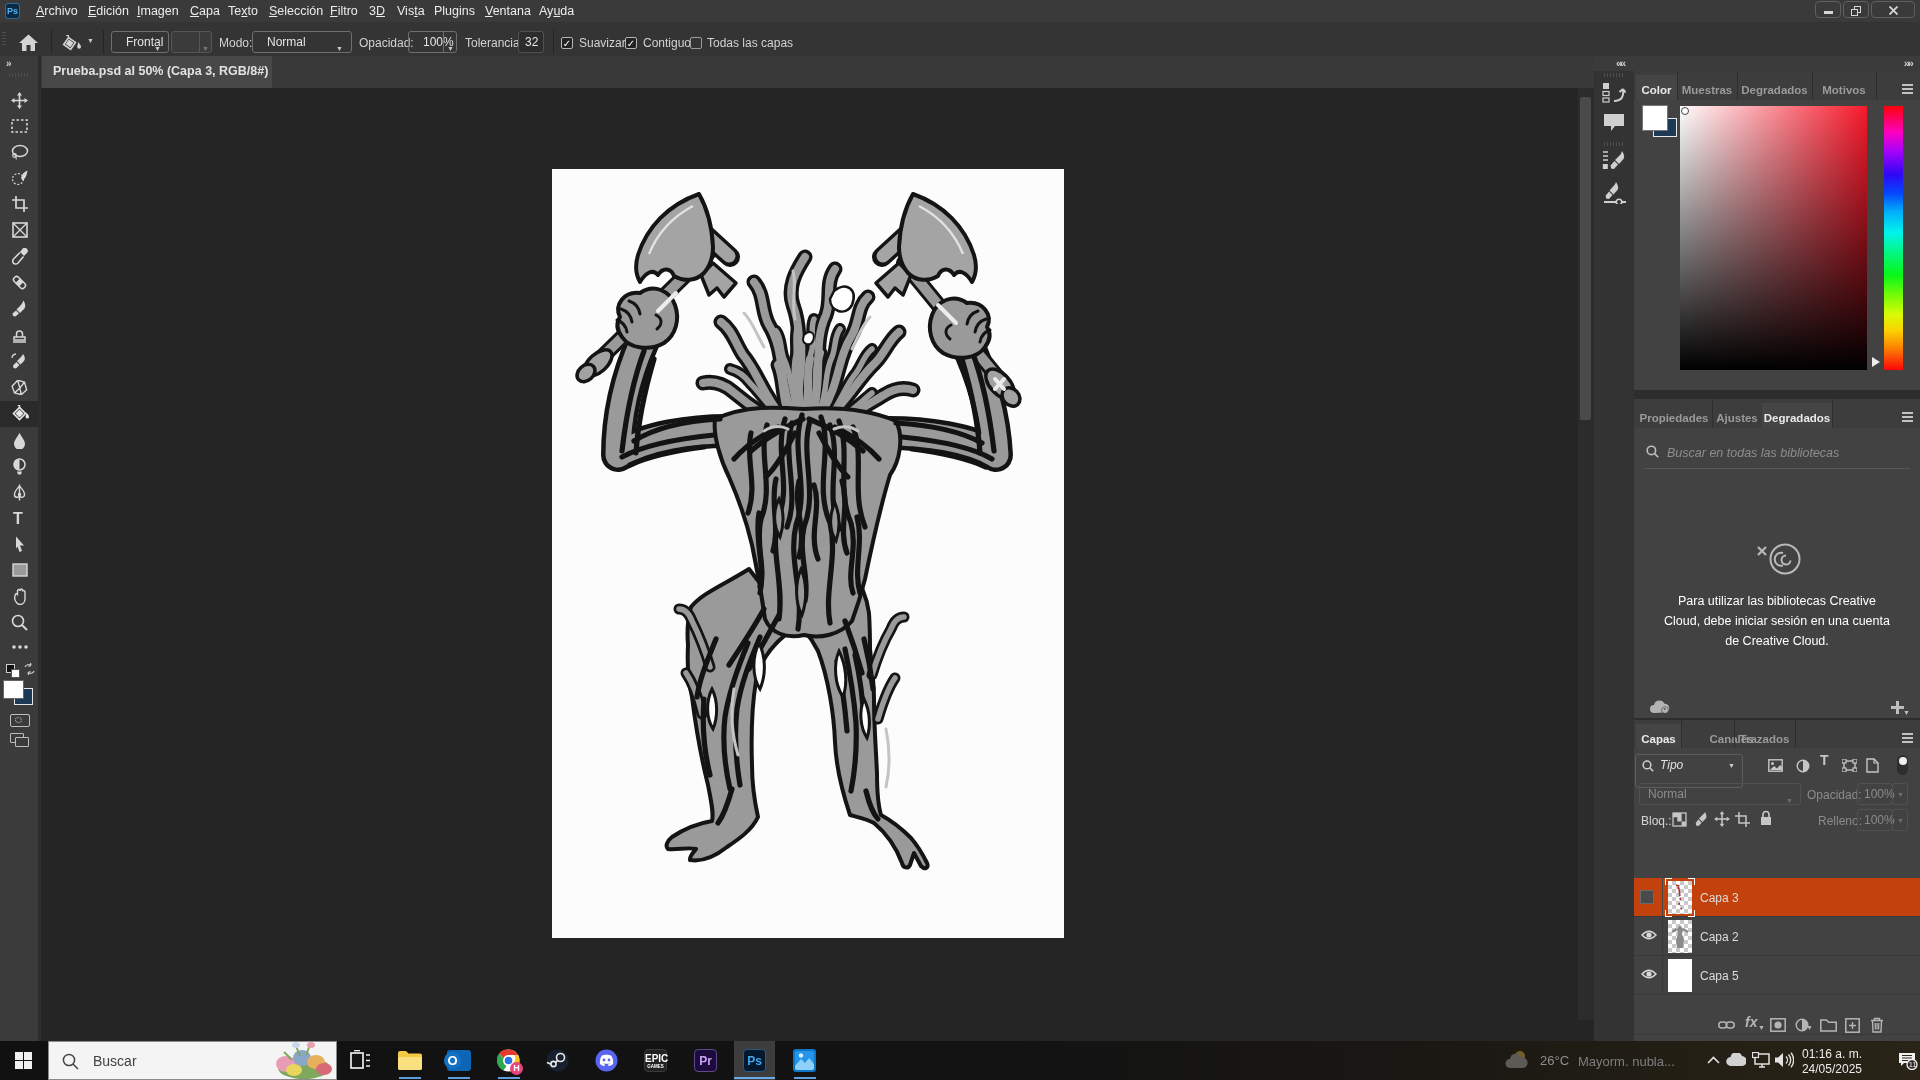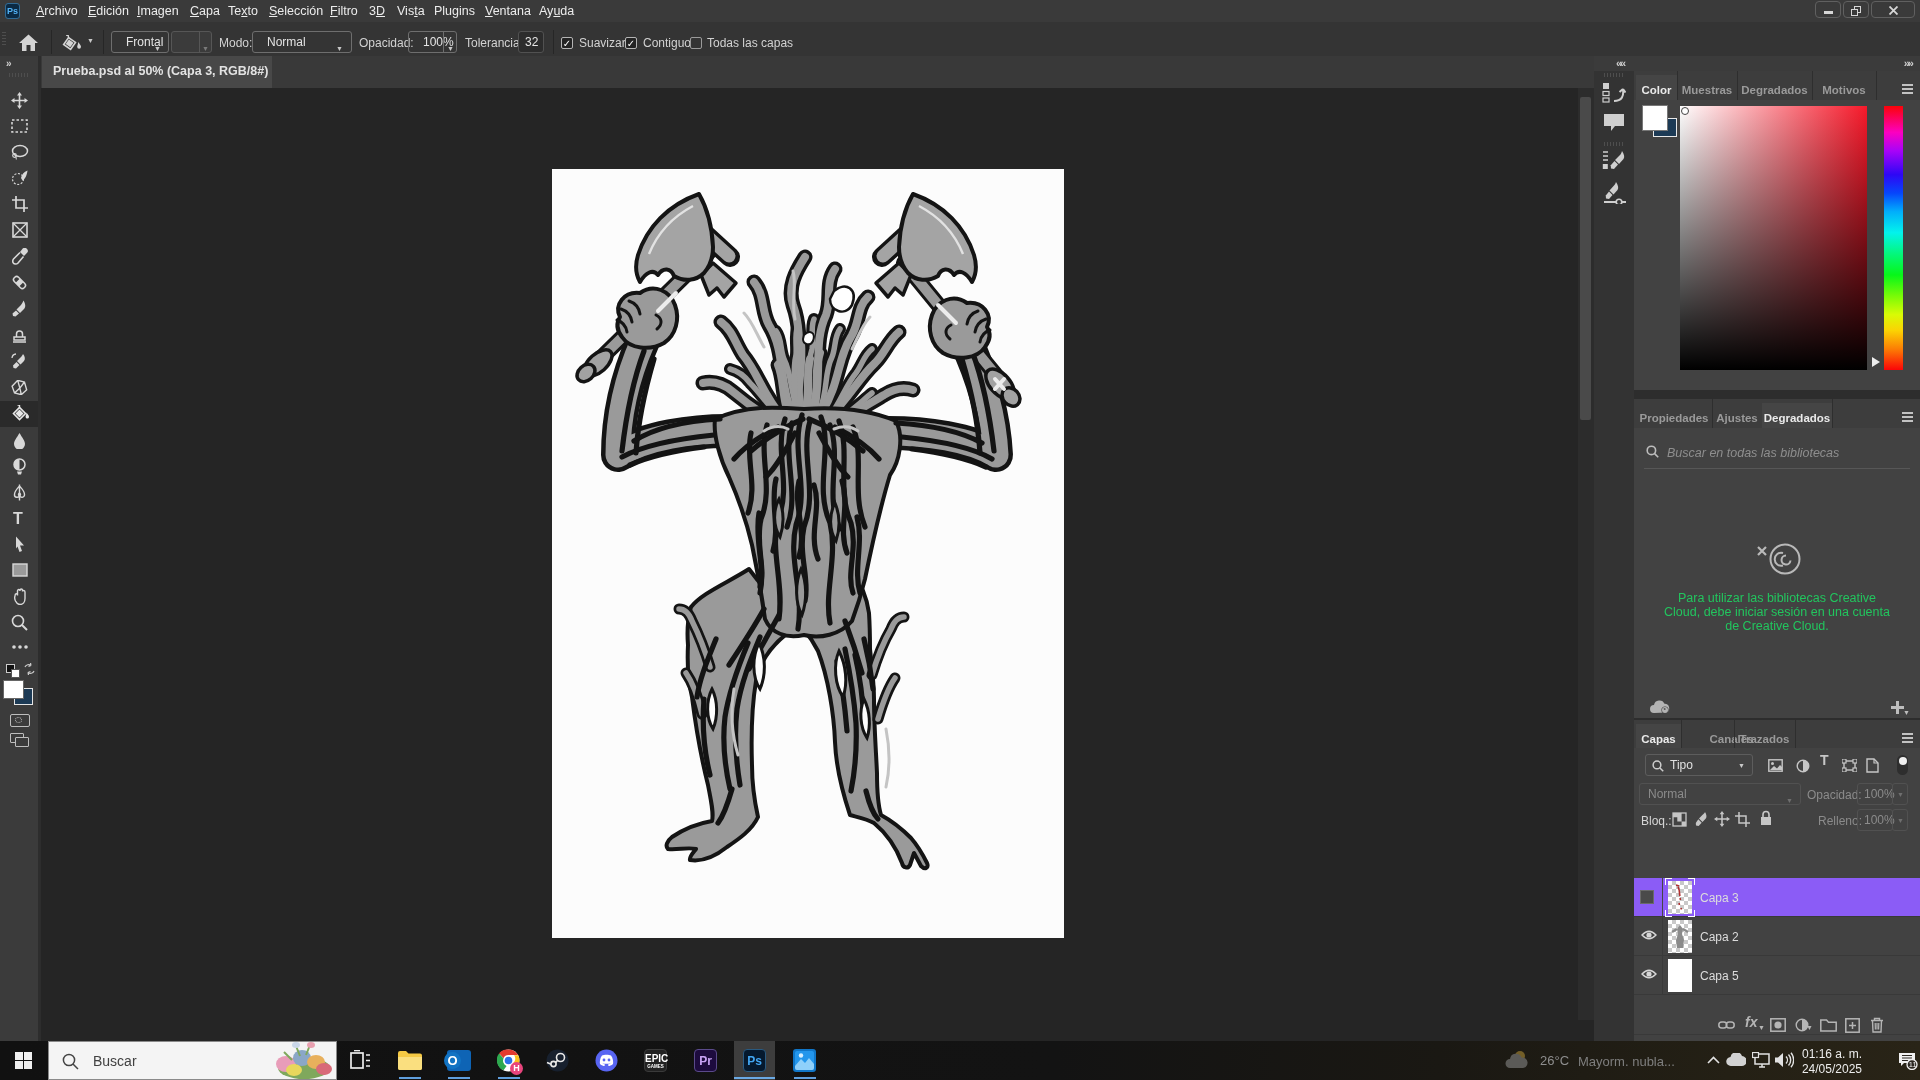--- a/index.html
+++ b/index.html
@@ -591,21 +591,21 @@
         <circle cx="5.4" cy="5.4" r="4.2" fill="none" stroke="#bdbdbd" stroke-width="1.6"></circle>
         <line x1="8.6" y1="8.6" x2="12.2" y2="12.2" stroke="#bdbdbd" stroke-width="1.6"></line>
       </svg>
       <span class="abs" style="left:33px;top:18px;font-style:italic;color:#8e8e8e;font-size:12.5px">Buscar en todas las bibliotecas</span>
       <div class="abs" style="left:10px;top:40px;width:266px;height:1px;background:#575757"></div>
       <svg class="abs" style="left:116px;top:112px" width="55" height="38" viewBox="0 0 55 38">
         <circle cx="35" cy="19" r="14.5" fill="none" stroke="#b9b9b9" stroke-width="2"></circle>
         <path d="M33 13 a6.5 6.5 0 1 0 0 12.5 M36 15.5 a4.5 4.5 0 1 0 4.5 5" fill="none" stroke="#b9b9b9" stroke-width="2"></path>
         <path d="M8 7 L16 15 M16 7 L8 15" stroke="#b9b9b9" stroke-width="2.2"></path>
       </svg>
-      <div class="abs" style="left:0;top:163px;width:286px;text-align:center;font-size:12.5px;line-height:14px;color:#22c55e">
+      <div class="abs" style="left:0;top:163px;width:286px;text-align:center;font-size:12.5px;line-height:20px;color:#ffffff">
         Para utilizar las bibliotecas Creative<br>Cloud, debe iniciar sesión en una cuenta<br>de Creative Cloud.
       </div>
       <svg class="abs" style="left:16px;top:272px" width="20" height="14" viewBox="0 0 20 14">
         <path d="M4 13 a4 4 0 0 1 0 -8 a5.5 5.5 0 0 1 10.5 -1.2 a4.5 4.5 0 0 1 1.5 8.8 Z" fill="#b3b3b3"></path>
         <circle cx="15" cy="10" r="3.6" fill="#424242"></circle>
           <circle cx="15" cy="10" r="3" fill="#b3b3b3"></circle>
         <text x="13.4" y="12.3" font-size="6" fill="#424242" font-weight="bold">*</text>
       </svg>
       <div class="abs" style="right:16px;top:273px;width:13px;height:13px">
         <div class="abs" style="left:5px;top:0;width:2.5px;height:13px;background:#bdbdbd"></div>
@@ -618,21 +618,21 @@
       <span class="ptab act" style="left:2px;width:45px;">Capas</span>
       <span class="ptab" style="left:47px;width:53px;padding-left:48px;">Canales</span>
       <span class="ptab" style="left:100px;width:61px;">Trazados</span>
       <div class="pdiv" style="left:47px"></div>
         <div class="pdiv" style="left:100px"></div>
       <div class="pdiv" style="left:161px"></div>
       <div class="burger" style="top:13px"></div>
     </div>
     <div class="pbody" style="top:692px;height:293px;">
 
-      <div class="abs" style="left:11px;top:6px;width:108px;height:22px;border:1px solid #5d5d5d;border-radius:3px;color:#e0e0e0;font-size:12px;">
+      <div class="abs" style="left:1px;top:6px;width:108px;height:34px;border:1px solid #5d5d5d;border-radius:3px;color:#e0e0e0;font-size:12px;font-style:italic;">
         <svg class="abs" style="left:6px;top:5px" width="12" height="12" viewBox="0 0 13 13">
           <circle cx="5.4" cy="5.4" r="4.2" fill="none" stroke="#cdcdcd" stroke-width="1.6"></circle>
           <line x1="8.6" y1="8.6" x2="12.2" y2="12.2" stroke="#cdcdcd" stroke-width="1.6"></line>
         </svg>
         <span class="abs" style="left:24px;top:3px">Tipo</span>
         <span class="dn" style="right:7px;top:7px">▼</span>
       </div>
       <div id="lfield">
         <svg class="abs" style="left:134px;top:11px" width="15" height="13" viewBox="0 0 15 13">
             <rect x="0.8" y="0.8" width="13.4" height="11.4" fill="none" stroke="#c6c6c6" stroke-width="1.4"></rect>
@@ -687,21 +687,21 @@
             <rect x="1" y="7" width="10" height="8" fill="#c6c6c6"></rect>
             <path d="M3 7 L3 4.5 A3 3 0 0 1 9 4.5 L9 7" fill="none" stroke="#c6c6c6" stroke-width="1.6"></path>
           </svg>
       </div>
       <span class="abs dis" style="left:184px;top:66px;font-size:12px">Relleno:</span>
       <div class="lbox" style="left:223px;top:61px;width:36px;height:22px;line-height:20px;padding-left:6px;">100%</div>
       <div class="lbox" style="left:258px;top:61px;width:16px;height:22px;">
           <span class="dn" style="right:3px;top:7px;color:#6f6f6f">▼</span>
         </div>
 
-      <div class="lrow" style="top:130px;background:#8b5cf6">
+      <div class="lrow" style="top:130px;background:#c2410c">
         <div class="eyecell" style="border-color:#454545">
             <div style="margin:12px 0 0 6px;width:14px;height:14px;border:1px solid #6a6a6a;background:#4a4a4a"></div>
           </div>
         <div class="thumb"><svg width="24" height="33" viewBox="0 0 24 33">
               <path d="M10 6 C12 9 11 12 12 15 M12 17 L12.5 19 M11 22 L11.5 24 M13 27 l0.5 1.5" stroke="#b03030" stroke-width="1.6" fill="none"></path>
               <path d="M8 4 l3 1" stroke="#b03030" stroke-width="1.4"></path>
             </svg>
           <div class="abs" style="left:-3px;top:-3px;width:7px;height:7px;border-left:1.5px solid #fff;border-top:1.5px solid #fff"></div>
           <div class="abs" style="right:-3px;top:-3px;width:7px;height:7px;border-right:1.5px solid #fff;border-top:1.5px solid #fff"></div>
           <div class="abs" style="left:-3px;bottom:-3px;width:7px;height:7px;border-left:1.5px solid #fff;border-bottom:1.5px solid #fff"></div>

